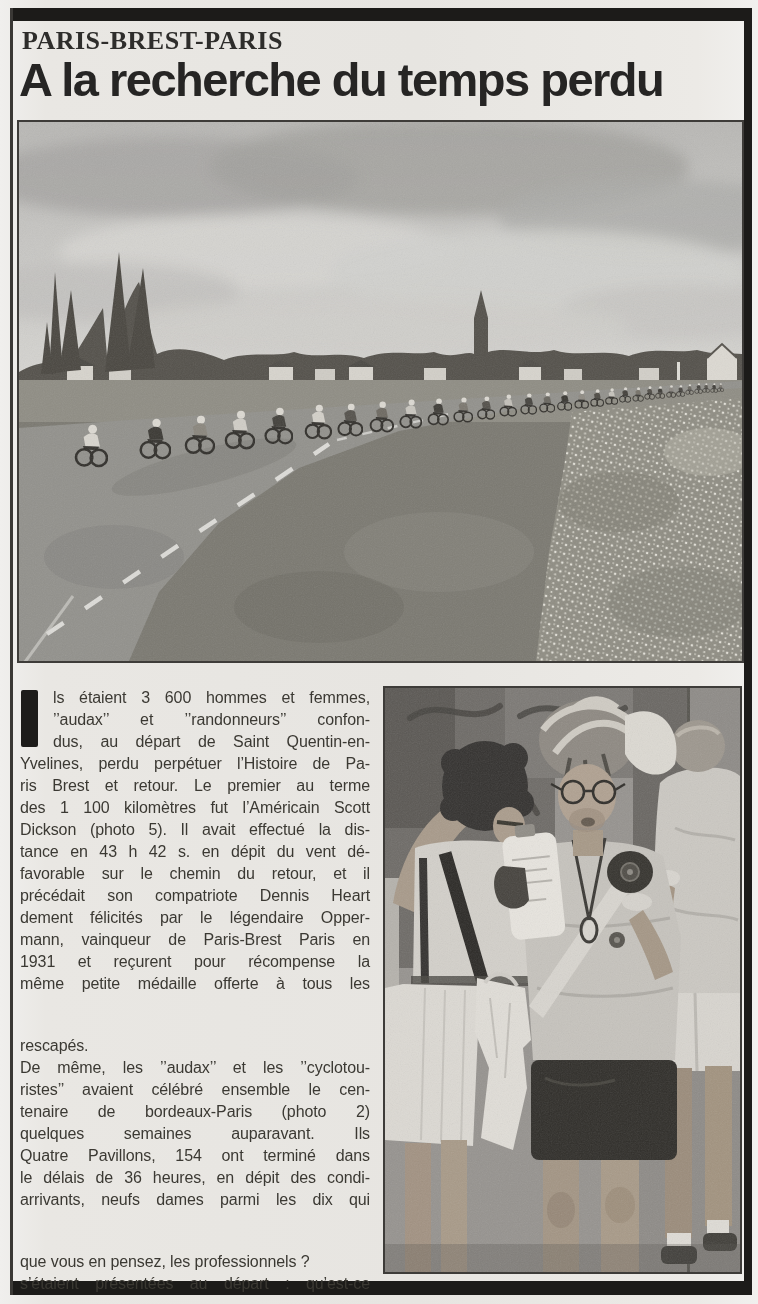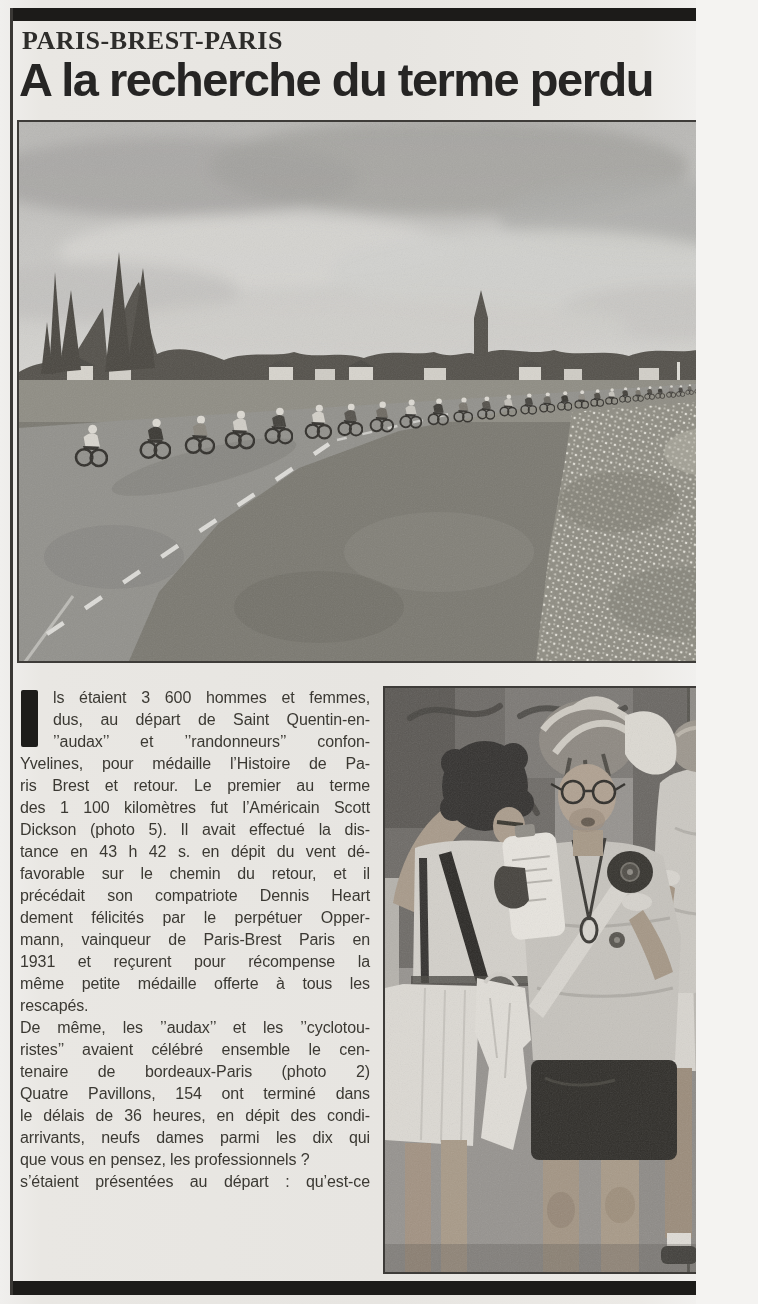--- a/index.html
+++ b/index.html
@@ -1,50 +1,50 @@
 <!DOCTYPE html>
 <html><head>
 <meta charset="utf-8">
 <style>
   html,body{margin:0;padding:0;background:#f4f3f1;}
-  .sheet{position:relative;width:696px;height:1304px;overflow:hidden;
+  .sheet{position:relative;width:758px;height:1304px;overflow:hidden;
          background:linear-gradient(90deg,#f0efed 0%,#e9e7e3 6%,#e7e5e1 55%,#eceae6 92%,#f1f0ee 100%);
          font-family:"Liberation Sans",sans-serif;}
   .bar{position:absolute;background:#1c1b19;}
   .bar-top{left:10px;top:8px;width:742px;height:13px;}
   .bar-right{left:744px;top:8px;width:8px;height:1287px;}
   .bar-bottom{left:10px;top:1281px;width:742px;height:14px;}
   .bar-left{left:10px;top:8px;width:3px;height:1287px;background:#3a3835;}
   .kicker{position:absolute;left:22px;top:26px;font-family:"Liberation Serif",serif;
           font-weight:bold;font-size:26px;letter-spacing:.5px;color:#2e2d2b;white-space:nowrap;}
   .headline{position:absolute;left:19px;top:52px;font-weight:bold;font-size:47px;
             letter-spacing:-1.5px;color:#262524;white-space:nowrap;}
   .photo{position:absolute;border:2px solid #3e3c39;background:#bdbcb9;overflow:hidden;}
   #photo1{left:17px;top:120px;width:723px;height:539px;}
   #photo2{left:383px;top:686px;width:355px;height:584px;}
   .photo svg{display:block;width:100%;height:100%;}
   .column{position:absolute;left:20px;top:687px;width:350px;}
   .tline{font-size:16px;line-height:22px;color:#3b3933;letter-spacing:-0.1px;
          text-align:justify;text-align-last:justify;}
-  .tline.tlast{text-align-last:left;}
+  .tline.tlast{text-align-last:left;margin-top:40px;}
   .dropcap{float:left;width:17px;height:57px;margin:3px 15px 2px 1px;background:#1d1c1a;
            border-radius:2px;color:transparent;overflow:hidden;font-size:50px;}
 </style>
 </head>
 <body>
 
 <div class="sheet">
 
   <div class="bar bar-top"></div>
   <div class="bar bar-right"></div>
   <div class="bar bar-bottom"></div>
   <div class="bar bar-left"></div>
 
   <div class="kicker">PARIS-BREST-PARIS</div>
-  <div class="headline">A la recherche du terme perdu</div>
+  <div class="headline">A la recherche du temps perdu</div>
 
   <div class="photo" id="photo1">
     <svg viewBox="0 0 723 539" preserveAspectRatio="none">
       <defs>
         <linearGradient id="sky1" x1="0" y1="0" x2="0" y2="1">
           <stop offset="0" stop-color="#b9b8b5"></stop>
             <stop offset="0.55" stop-color="#cbcac7"></stop>
             <stop offset="1" stop-color="#d8d7d3"></stop>
         </linearGradient>
         <filter id="soft1" x="-30%" y="-30%" width="160%" height="160%">
@@ -159,37 +159,38 @@
         <use href="#cy1" x="698" y="261" width="7" height="9" style="color:#7e7a72"></use>
       </g>
 
       <rect x="0" y="0" width="723" height="539" filter="url(#gr1)" opacity="0.13"></rect>
     </svg>
   </div>
 
   <div class="column">
     <div class="dropcap">I</div>
   <div class="tline">ls étaient 3 600 hommes et femmes,</div>
+      <div class="tline">’’audax’’ et ’’randonneurs’’ confon-</div>
       <div class="tline">dus, au départ de Saint Quentin-en-</div>
-      <div class="tline">’’audax’’ et ’’randonneurs’’ confon-</div>
-      <div class="tline">Yvelines, pour médaille l’Histoire de Pa-</div>
+      <div class="tline">Yvelines, perdu perpétuer l’Histoire de Pa-</div>
       <div class="tline">ris Brest et retour. Le premier au terme</div>
       <div class="tline">des 1 100 kilomètres fut l’Américain Scott</div>
       <div class="tline">Dickson (photo 5). Il avait effectué la dis-</div>
       <div class="tline">tance en 43 h 42 s. en dépit du vent dé-</div>
       <div class="tline">favorable sur le chemin du retour, et il</div>
       <div class="tline">précédait son compatriote Dennis Heart</div>
-      <div class="tline">dement félicités par le perpétuer Opper-</div>
+      <div class="tline">dement félicités par le légendaire Opper-</div>
       <div class="tline">mann, vainqueur de Paris-Brest Paris en</div>
       <div class="tline">1931 et reçurent pour récompense la</div>
       <div class="tline">même petite médaille offerte à tous les</div>
       <div class="tline tlast">rescapés.</div>
       <div class="tline">De même, les ’’audax’’ et les ’’cyclotou-</div>
       <div class="tline">ristes’’ avaient célébré ensemble le cen-</div>
       <div class="tline">tenaire de bordeaux-Paris (photo 2)</div>
+      <div class="tline">quelques semaines auparavant. Ils</div>
       <div class="tline">Quatre Pavillons, 154 ont terminé dans</div>
       <div class="tline">le délais de 36 heures, en dépit des condi-</div>
       <div class="tline">arrivants, neufs dames parmi les dix qui</div>
       <div class="tline tlast">que vous en pensez, les professionnels ?</div>
       <div class="tline">s’étaient présentées au départ : qu’est-ce</div>
     </div>
 
   <div class="photo" id="photo2">
     <svg viewBox="0 0 355 584" preserveAspectRatio="none">
       <defs>

